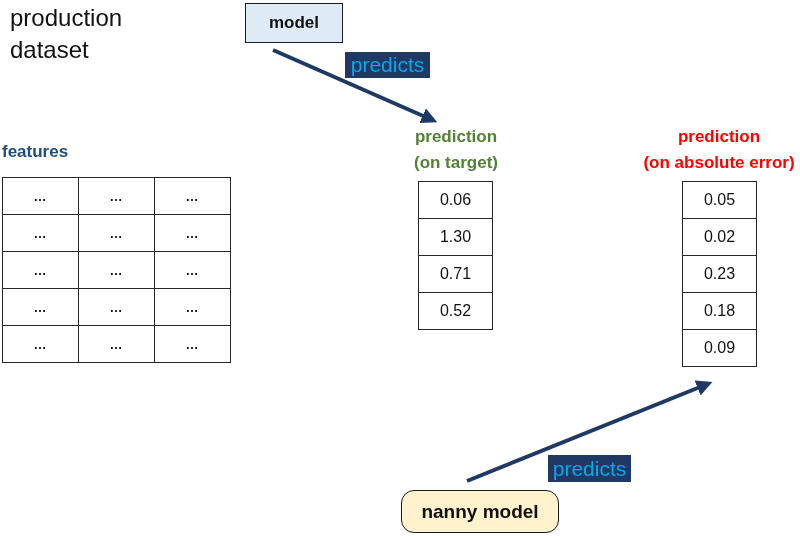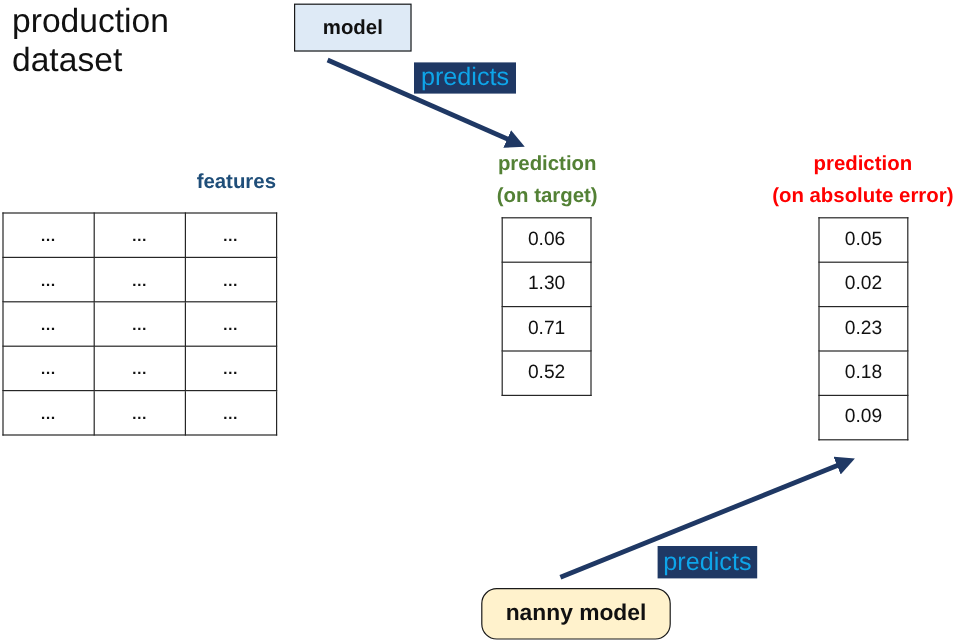--- a/index.html
+++ b/index.html
@@ -11,21 +11,21 @@
     width: 800px;
     height: 536px;
     background: #ffffff;
     overflow: hidden;
   }
 
   .prod-label {
     position: absolute;
     left: 10px;
     top: 2px;
-    font-size: 28px;
+    font-size: 24px;
     line-height: 32px;
     color: #111111;
   }
 
   .node-box {
     position: absolute;
     border: 1.5px solid #1a1a1a;
     display: flex;
     align-items: center;
     justify-content: center;
@@ -60,21 +60,21 @@
     align-items: center;
     justify-content: center;
   }
   .predicts-top { left: 345px; top: 52px; width: 85px; height: 26px; }
   .predicts-bottom { left: 548px; top: 455px; width: 83px; height: 27px; }
 
   .features-title {
     position: absolute;
     left: 2px; top: 142px;
     width: 228px;
-    text-align: right;
+    text-align: left;
     font-size: 17px;
     font-weight: bold;
   }
 
   table { border-collapse: collapse; position: absolute; background: #ffffff; }
   td {
     border: 1.5px solid #262626;
     text-align: center;
     vertical-align: middle;
     color: #111111;

